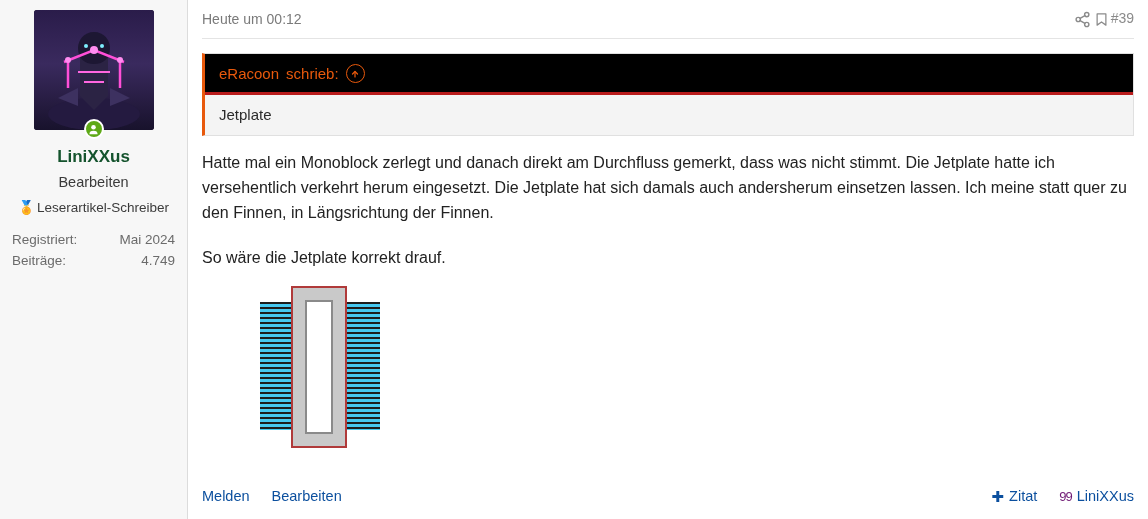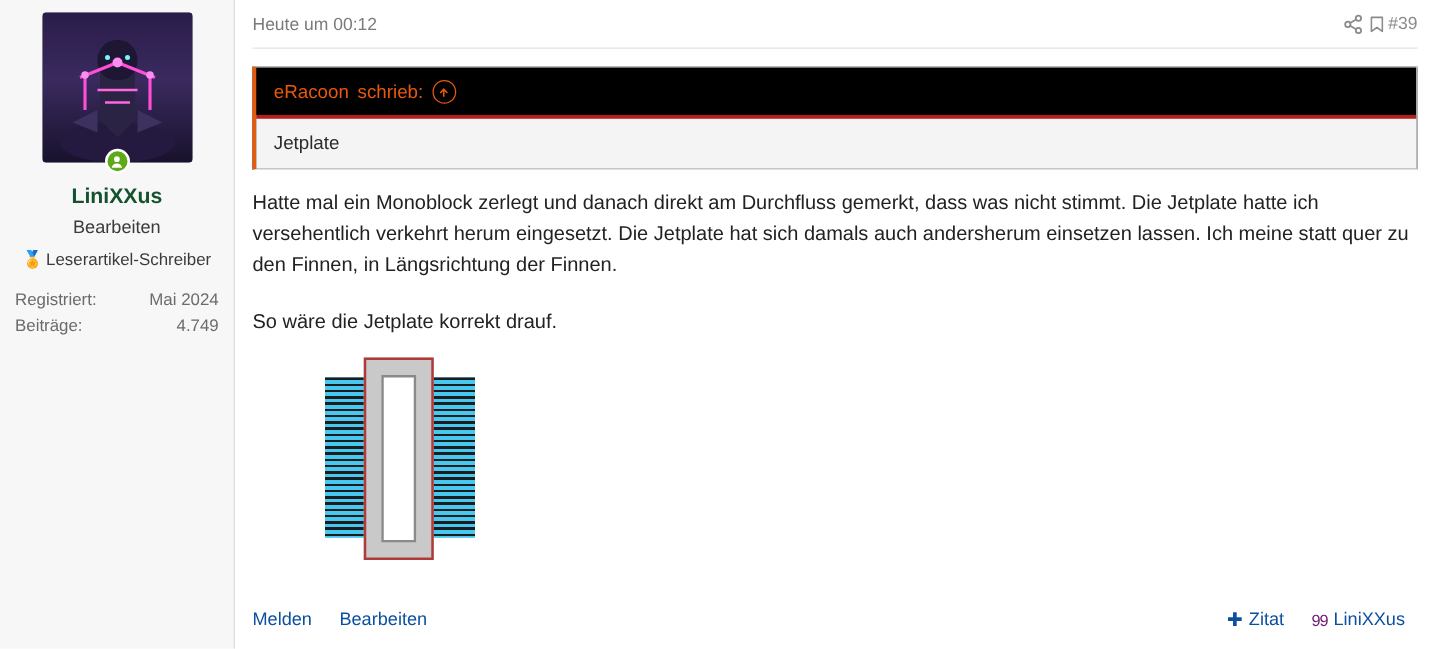--- a/index.html
+++ b/index.html
@@ -208,21 +208,21 @@
     right: 12px;
     bottom: 12px;
     border: 2.5px solid #8a8a8a;
     background: #ffffff;
     box-sizing: border-box;
   }
   
   .post-footer {
     position: absolute;
     left: 14px;
-    right: 24px;
+    right: 14px;
     bottom: 8px;
     display: flex;
     align-items: center;
     height: 30px;
   }
   .footer-left {
     display: flex;
     gap: 22px;
   }
   .footer-right {

